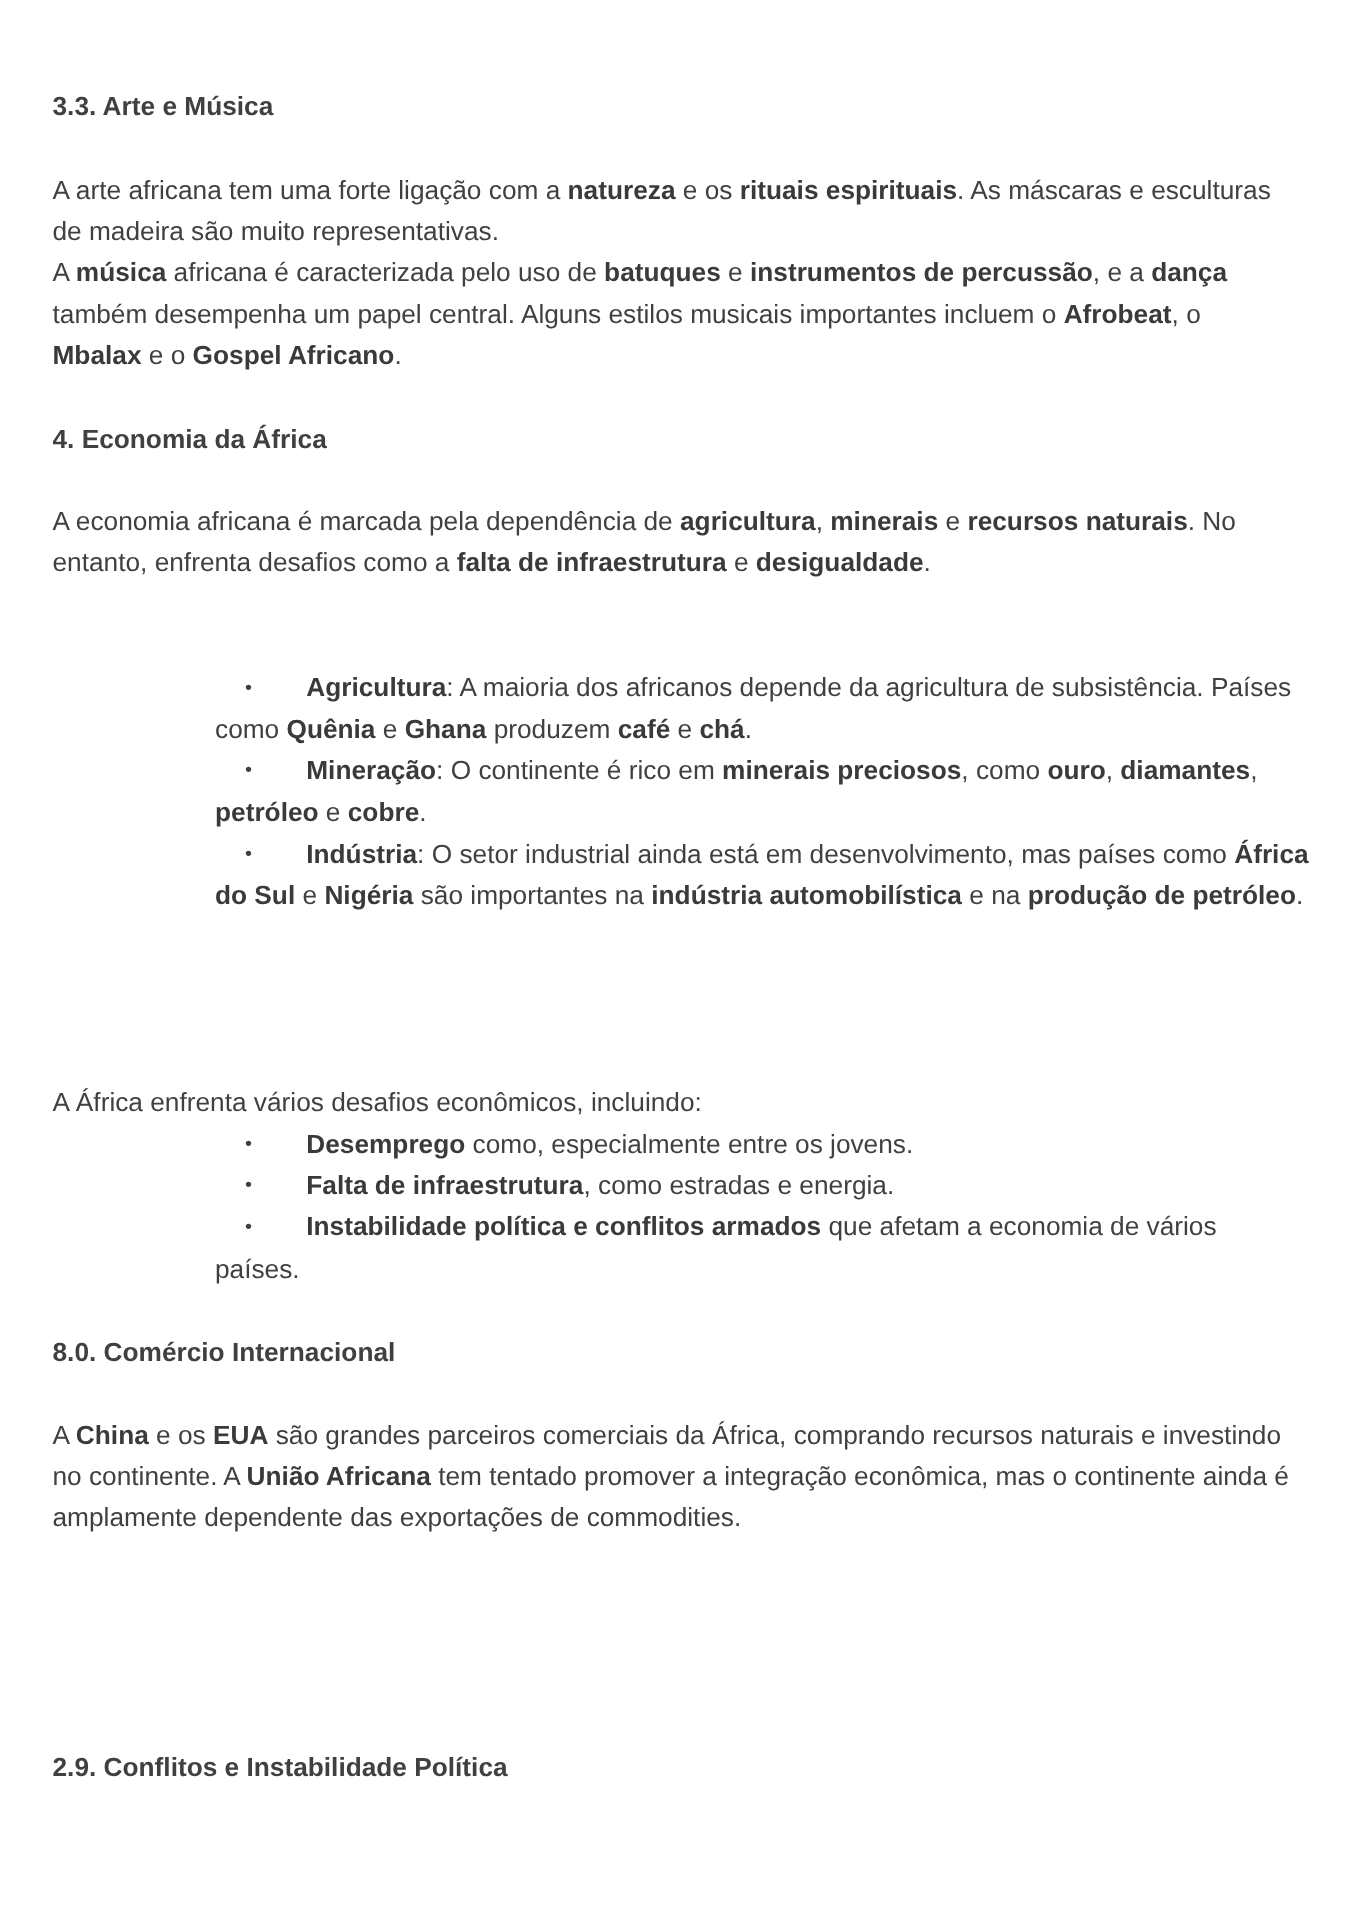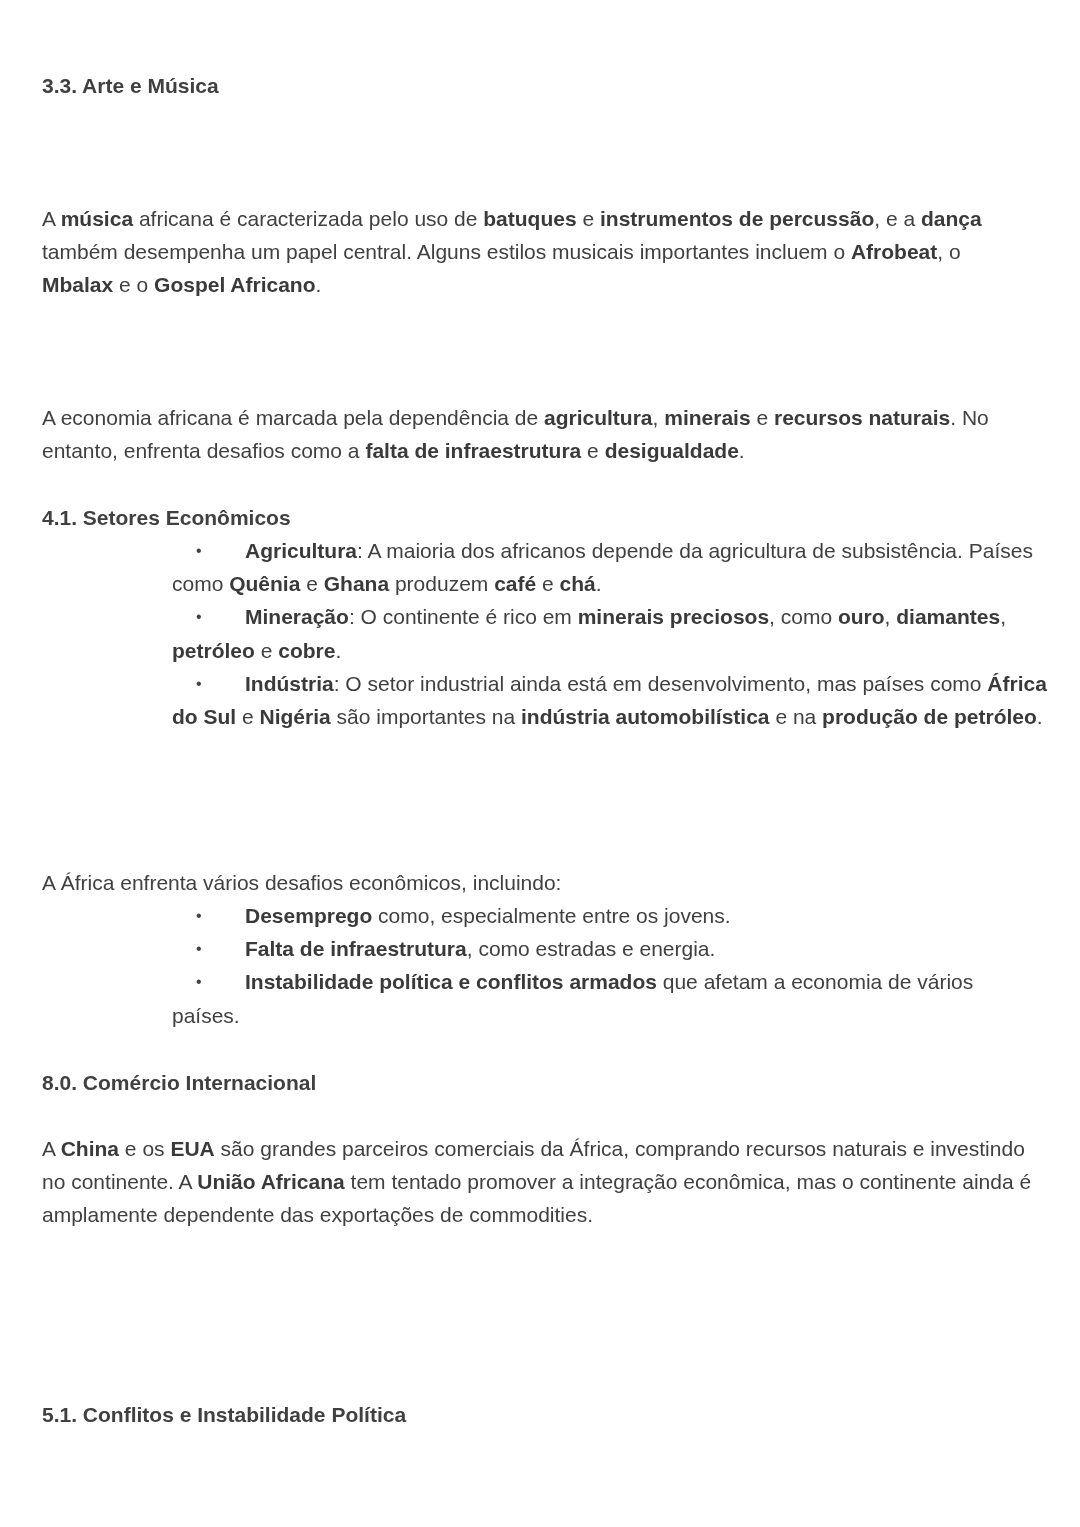--- a/index.html
+++ b/index.html
@@ -51,37 +51,38 @@
       color: #404040;
     }
     .seg { white-space: pre-wrap; }
   </style>
 </head>
 <body>
 
 <div class="page">
 
   <div class="block heading" style="top:69px;">3.3. Arte e Música</div>
+  <div class="block" style="top:136px; width:1000px;"><span class="seg">A arte africana tem uma forte ligação com a </span><b class="seg">natureza</b><span class="seg"> e os </span><b class="seg">rituais espirituais</b><span class="seg">. As máscaras e esculturas de madeira são muito representativas.</span></div>
   <div class="block" style="top:202px; width:975px;"><span class="seg">A </span><b class="seg">música</b><span class="seg"> africana é caracterizada pelo uso de </span><b class="seg">batuques</b><span class="seg"> e </span><b class="seg">instrumentos de percussão</b><span class="seg">, e a </span><b class="seg">dança</b><span class="seg"> também desempenha um papel central. Alguns estilos musicais importantes incluem o </span><b class="seg">Afrobeat</b><span class="seg">, o </span><b class="seg">Mbalax</b><span class="seg"> e o </span><b class="seg">Gospel Africano</b><span class="seg">.</span></div>
 
+  <div class="block heading" style="top:335px;">4. Economia da África</div>
   <div class="block" style="top:401px; width:1000px;"><span class="seg">A economia africana é marcada pela dependência de </span><b class="seg">agricultura</b><span class="seg">, </span><b class="seg">minerais</b><span class="seg"> e </span><b class="seg">recursos naturais</b><span class="seg">. No entanto, enfrenta desafios como a </span><b class="seg">falta de infraestrutura</b><span class="seg"> e </span><b class="seg">desigualdade</b><span class="seg">.</span></div>
 
-  <div class="block heading" style="top:501px;">4.1. Setores Econômicos</div>
   <div class="list" style="top:534px;">
       <div class="li"><span class="bullet">•</span><b class="seg">Agricultura</b><span class="seg">: A maioria dos africanos depende da agricultura de subsistência. Países como </span><b class="seg">Quênia</b><span class="seg"> e </span><b class="seg">Ghana</b><span class="seg"> produzem </span><b class="seg">café</b><span class="seg"> e </span><b class="seg">chá</b><span class="seg">.</span></div>
       <div class="li"><span class="bullet">•</span><b class="seg">Mineração</b><span class="seg">: O continente é rico em </span><b class="seg">minerais preciosos</b><span class="seg">, como </span><b class="seg">ouro</b><span class="seg">, </span><b class="seg">diamantes</b><span class="seg">, </span><b class="seg">petróleo</b><span class="seg"> e </span><b class="seg">cobre</b><span class="seg">.</span></div>
       <div class="li"><span class="bullet">•</span><b class="seg">Indústria</b><span class="seg">: O setor industrial ainda está em desenvolvimento, mas países como </span><b class="seg">África do Sul</b><span class="seg"> e </span><b class="seg">Nigéria</b><span class="seg"> são importantes na </span><b class="seg">indústria automobilística</b><span class="seg"> e na </span><b class="seg">produção de petróleo</b><span class="seg">.</span></div>
     </div>
 
   <div class="block" style="top:866px;">A África enfrenta vários desafios econômicos, incluindo:</div>
   <div class="list" style="top:899px; width:870px;">
       <div class="li"><span class="bullet">•</span><b class="seg">Desemprego</b><span class="seg"> como, especialmente entre os jovens.</span></div>
       <div class="li"><span class="bullet">•</span><b class="seg">Falta de infraestrutura</b><span class="seg">, como estradas e energia.</span></div>
       <div class="li"><span class="bullet">•</span><b class="seg">Instabilidade política e conflitos armados</b><span class="seg"> que afetam a economia de vários países.</span></div>
     </div>
 
   <div class="block heading" style="top:1066px;">8.0. Comércio Internacional</div>
   <div class="block" style="top:1132px; width:990px;"><span class="seg">A </span><b class="seg">China</b><span class="seg"> e os </span><b class="seg">EUA</b><span class="seg"> são grandes parceiros comerciais da África, comprando recursos naturais e investindo no continente. A </span><b class="seg">União Africana</b><span class="seg"> tem tentado promover a integração econômica, mas o continente ainda é amplamente dependente das exportações de commodities.</span></div>
 
 
-  <div class="block heading" style="top:1398px;">5.1. Conflitos e Instabilidade Política</div>
+  <div class="block heading" style="top:1398px;">2.9. Conflitos e Instabilidade Política</div>
 
 </div>
 
 </body></html>

